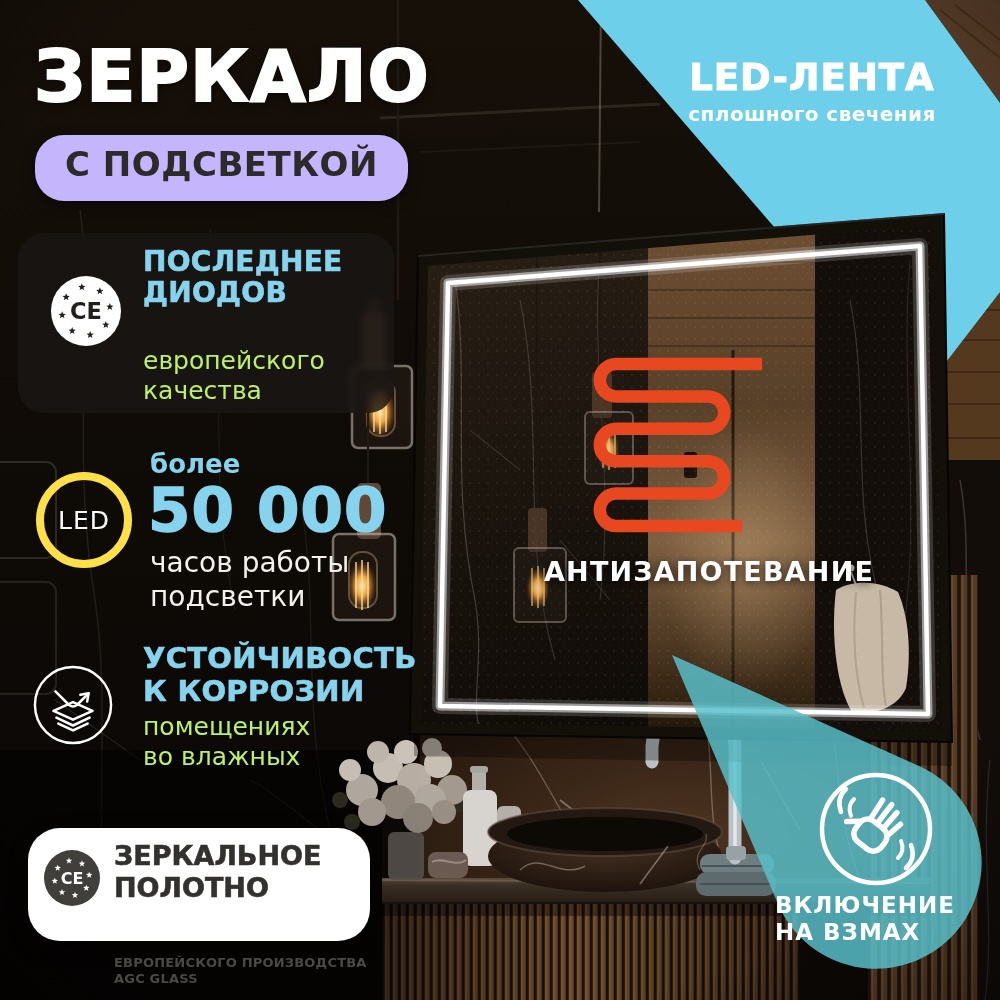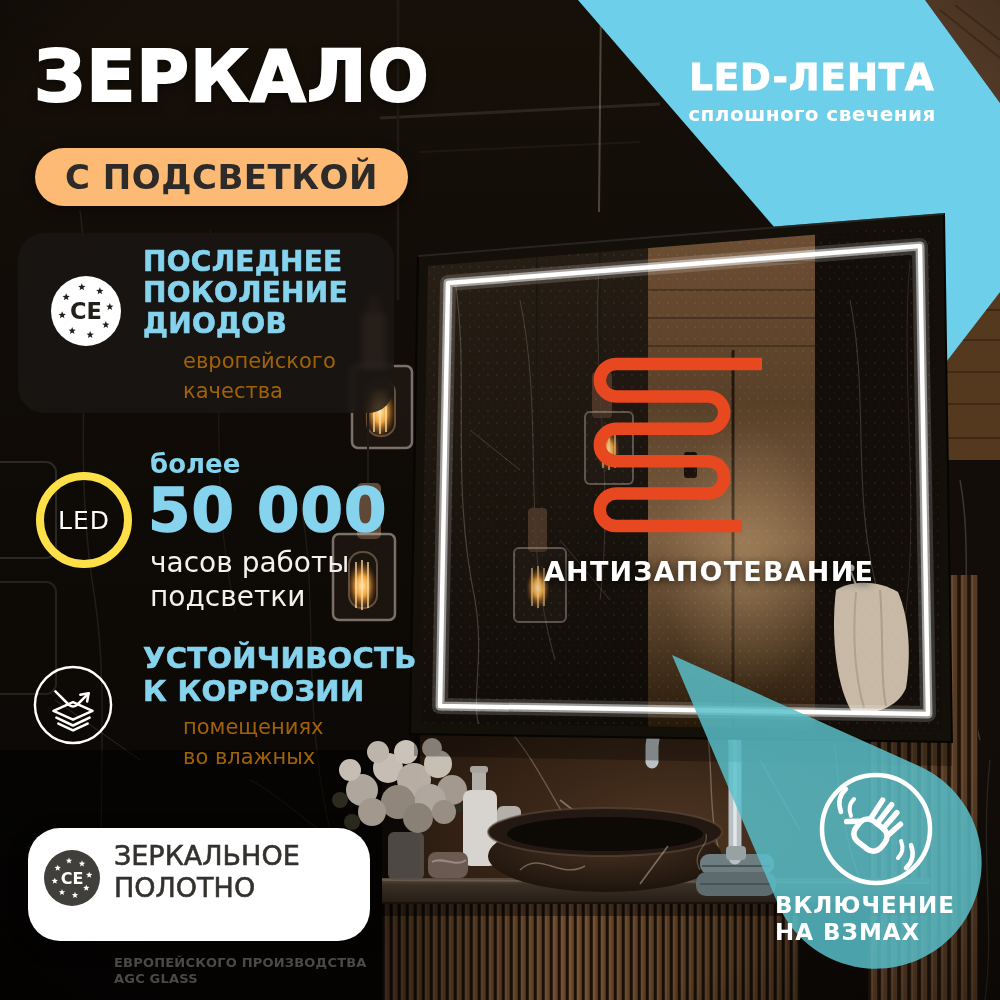--- a/index.html
+++ b/index.html
@@ -13,59 +13,59 @@
   .abs{position:absolute;}
   svg{display:block;}
   
   .title-main{
     left:34px;top:34px;
     font-size:72px;font-weight:bold;color:#ffffff;letter-spacing:1px;
     -webkit-text-stroke:2px #ffffff;
     text-shadow:0 3px 10px rgba(0,0,0,.55);
   }
   .title-pill{
-    left:35px;top:148px;height:58px;line-height:58px;
-    background:#fdba74;border-radius:29px;padding:0 30px;
+    left:35px;top:135px;height:66px;line-height:58px;
+    background:#c4b5fd;border-radius:29px;padding:0 30px;
     font-size:34px;font-weight:bold;color:#2d2b29;letter-spacing:.5px;
     box-shadow:0 4px 14px rgba(0,0,0,.45);
   }
   
   .ribbon-text{left:652px;top:56px;width:320px;text-align:center;color:#fff;}
   .ribbon-text .rt1{font-size:37px;font-weight:bold;letter-spacing:1px;-webkit-text-stroke:1px #fff;}
   .ribbon-text .rt2{font-size:20px;font-weight:bold;margin-top:3px;letter-spacing:.4px;}
   
   .f-panel{
     left:18px;top:233px;width:376px;height:180px;
     background:rgba(26,22,19,.82);border-radius:26px;
     backdrop-filter:blur(3px);
   }
   .cyan{color:#86d3ee;}
   .f-title{font-size:28px;font-weight:bold;line-height:31px;-webkit-text-stroke:.6px currentColor;letter-spacing:.3px;}
-  .f-body{font-size:21px;line-height:30px;color:#a16207;margin-left:40px;}
+  .f-body{font-size:25px;line-height:30px;color:#bef264;}
   .f1-icon{left:46px;top:271px;width:80px;height:80px;}
   .f1-text{left:143px;top:246px;}
   .f1-body{left:143px;top:346px;}
   .led-ring{
     left:36px;top:472px;width:80px;height:80px;border:8px solid #fde047;border-radius:50%;
     display:flex;align-items:center;justify-content:center;
     color:#fff;font-size:25px;font-weight:normal;letter-spacing:1px;
   }
   .f2-intro{left:150px;top:449px;font-size:26px;font-weight:bold;}
   .f2-value{left:148px;top:474px;font-size:61px;font-weight:bold;letter-spacing:1px;-webkit-text-stroke:1.5px currentColor;}
   .f2-body{left:150px;top:546px;font-size:28px;line-height:34px;color:#f3f1ee;}
   .f3-icon{left:32px;top:664px;width:82px;height:82px;}
   .f3-title{left:143px;top:642px;font-size:29px;line-height:33px;}
   .f3-body{left:143px;top:712px;}
   
   .glass-badge{
     left:28px;top:828px;width:342px;height:113px;background:#ffffff;border-radius:32px;
     box-shadow:0 6px 18px rgba(0,0,0,.5);
   }
   .gb-icon{left:15px;top:21px;width:58px;height:58px;position:absolute;}
-  .gb-title{position:absolute;left:86px;top:12px;font-size:27px;font-weight:normal;line-height:32px;color:#33312e;-webkit-text-stroke:.6px #33312e;}
+  .gb-title{position:absolute;left:86px;top:12px;font-size:27px;font-weight:bold;line-height:32px;color:#33312e;-webkit-text-stroke:.6px #33312e;}
   .gb-sub{position:absolute;left:86px;top:79px;font-size:13px;line-height:16px;color:#4b4946;font-weight:bold;letter-spacing:.2px;margin-top:48px;}
   
   .antifog{
     left:544px;top:556px;width:276px;text-align:center;
     font-size:27px;font-weight:bold;color:#fff;letter-spacing:1.2px;
     text-shadow:0 2px 8px rgba(0,0,0,.7);
   }
   .wave-text{
     left:775px;top:892px;width:205px;
     font-size:23px;font-weight:bold;color:#fff;line-height:27px;letter-spacing:1px;
@@ -368,21 +368,20 @@
       <use href="#starA" transform="translate(31.4,71.8) scale(1.1)"></use>
       <use href="#starA" transform="translate(19.4,53.0) scale(1.1)"></use>
       <use href="#starA" transform="translate(24.2,31.4) scale(1.1)"></use>
       <use href="#starA" transform="translate(43.0,19.4) scale(1.1)"></use>
       <use href="#starA" transform="translate(64.6,24.2) scale(1.1)"></use>
     </g>
     <text x="48" y="57" text-anchor="middle" font-size="27" font-weight="bold" fill="#23201c">CE</text>
   </svg>
   <div class="abs f1-text cyan">
     <div class="f-title">ПОСЛЕДНЕЕ</div>
-    <div class="f-title">ПОКОЛЕНИЕ</div>
     <div class="f-title">ДИОДОВ</div>
   </div>
   <div class="abs f1-body">
     <div class="f-body">европейского</div>
     <div class="f-body">качества</div>
   </div>
 
   <div class="abs led-ring">
     <span>LED</span>
   </div>

